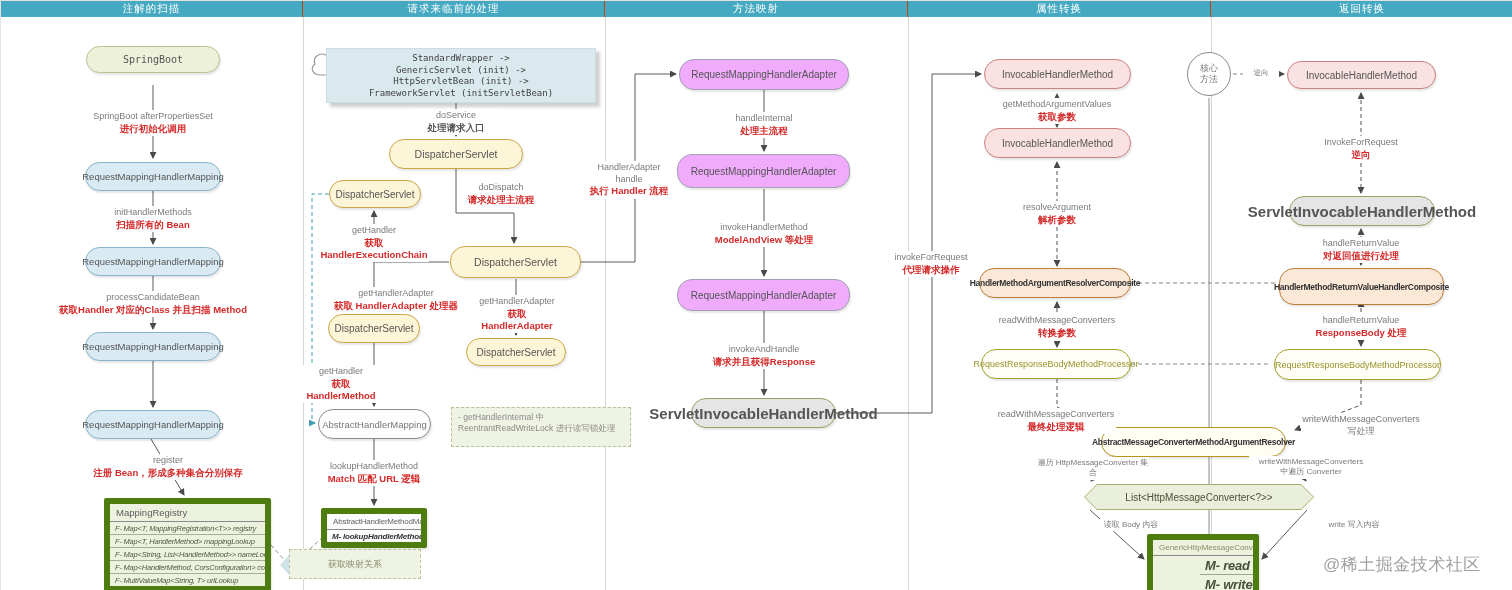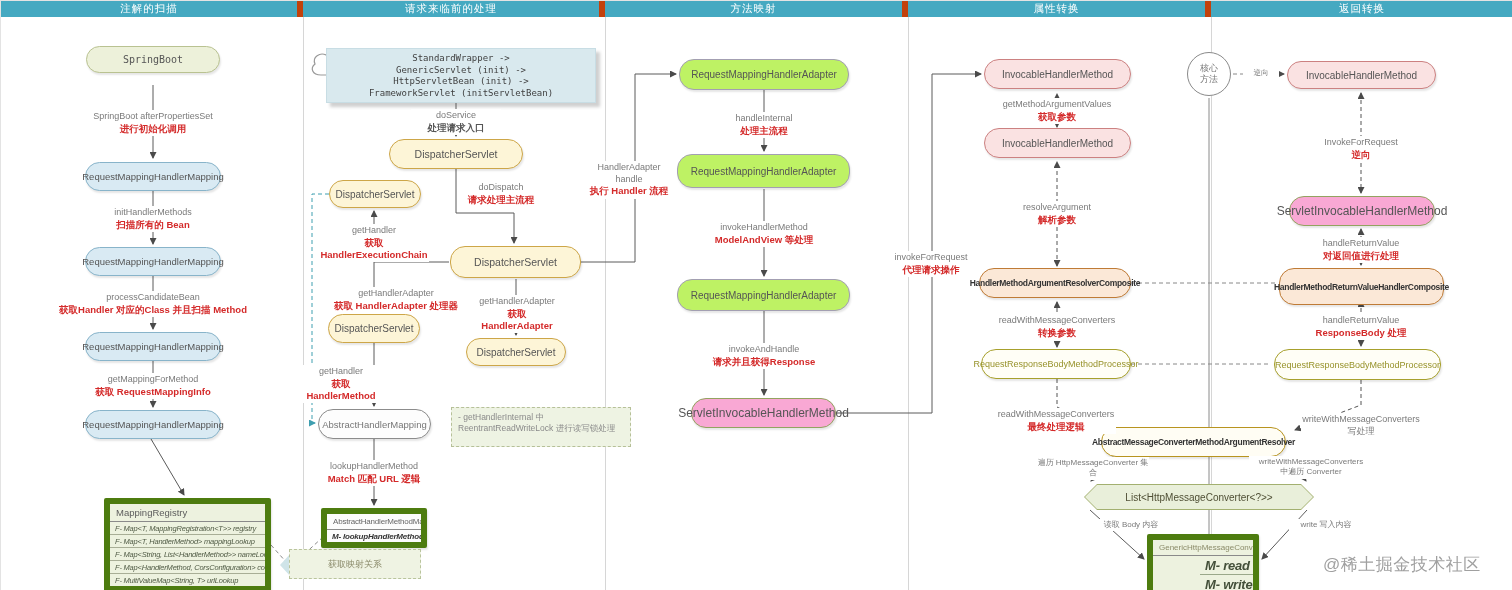--- a/index.html
+++ b/index.html
@@ -1,30 +1,30 @@
 <!DOCTYPE html>
 <html><head>
 <meta charset="utf-8">
 <style>
   html,body{margin:0;padding:0;background:#fff;}
   .canvas{position:relative;width:1512px;height:590px;background:#fff;border:1px solid #e3e3e3;
           overflow:hidden;font-family:"Liberation Sans",sans-serif;}
   .hdr{position:absolute;left:0;top:0;width:1512px;height:16px;display:flex;z-index:4;}
   .hcell{background:#45a9c1;color:#fff;font-size:10.5px;display:flex;align-items:center;justify-content:center;
-         border-right:6px solid #c2410c;box-sizing:border-box;letter-spacing:1px;}
+         border-right:1px solid #c2410c;box-sizing:border-box;letter-spacing:1px;}
   .vdiv{position:absolute;top:16px;bottom:0;width:1px;background:#d6d6d6;z-index:0;}
   .wires{position:absolute;left:0;top:0;z-index:1;}
   .pill{position:absolute;border-radius:15px;border:1px solid #999;background:#fff;color:#555;
         display:flex;align-items:center;justify-content:center;font-size:10px;white-space:nowrap;
         box-shadow:1px 2px 2px rgba(0,0,0,.10);z-index:2;box-sizing:border-box;}
   .p-green{background:#edf1da;border-color:#b9c291;font-family:"DejaVu Sans Mono",monospace;}
   .p-blue{background:#d9eaf3;border-color:#88b4ca;font-size:9.5px;}
   .p-yellow{background:#fdf5d7;border-color:#cda648;}
-  .p-lav{background:#bef264;border-color:#a39fb2;}
-  .p-og{background:#f9a8d4;border-color:#93a360;font-size:12px;}
+  .p-lav{background:#f0abfc;border-color:#a39fb2;}
+  .p-og{background:#e5e5e5;border-color:#93a360;font-size:15px;font-weight:bold;}
   .p-pink{background:#fae2e2;border-color:#cc8181;}
   .p-peach{background:#fbe8d7;border-color:#bf7b36;color:#333;font-weight:bold;font-size:8.5px;letter-spacing:-0.3px;}
   .p-oline{background:#fffef6;border-color:#a7a02c;color:#97922a;font-size:9px;}
   .p-gold{background:#fffdf4;border:1.5px solid #b8941f;color:#333;font-weight:bold;font-size:8.5px;letter-spacing:-0.3px;}
   .p-white{background:#fdfdfd;border-color:#8c8c8c;color:#777;font-size:9.5px;}
   .lbl{position:absolute;text-align:center;line-height:1.3;z-index:3;background:#fff;padding:1px 0;}
   .lbl .en{display:block;font-size:9px;color:#7a7a7a;}
   .lbl .zh{display:block;font-size:9.5px;color:#d42a2a;font-weight:bold;}
   .lbl .zh.gray{color:#7a7a7a;font-weight:normal;font-size:9px;}
   .lbl .zh.dark{color:#555;}
@@ -144,25 +144,25 @@
   <div class="lbl" style="left:62px;top:205px;width:180px">
     <span class="en">initHandlerMethods</span>
     <span class="zh">扫描所有的 Bean</span>
   </div>
   <div class="pill p-blue" style="left:84px;top:246px;width:136px;height:29px">RequestMappingHandlerMapping</div>
   <div class="lbl" style="left:32px;top:290px;width:240px">
     <span class="en">processCandidateBean</span>
     <span class="zh">获取Handler 对应的Class 并且扫描 Method</span>
   </div>
   <div class="pill p-blue" style="left:84px;top:331px;width:136px;height:29px">RequestMappingHandlerMapping</div>
-  <div class="lbl" style="left:62px;top:372px;width:180px">
-    <span class="en">getMappingForMethod</span>
-    <span class="zh">获取 RequestMappingInfo</span>
-  </div>
   <div class="pill p-blue" style="left:84px;top:409px;width:136px;height:29px">RequestMappingHandlerMapping</div>
+  <div class="lbl" style="left:52px;top:453px;width:230px">
+    <span class="en">register</span>
+    <span class="zh">注册 Bean，形成多种集合分别保存</span>
+  </div>
   <div class="cbox" style="left:103px;top:497px;width:167px">
     <div class="ct">MappingRegistry</div>
     <div class="cf">F- Map&lt;T, MappingRegistration&lt;T&gt;&gt; registry</div>
     <div class="cf">F- Map&lt;T, HandlerMethod&gt; mappingLookup</div>
     <div class="cf">F- Map&lt;String, List&lt;HandlerMethod&gt;&gt; nameLookup</div>
     <div class="cf">F- Map&lt;HandlerMethod, CorsConfiguration&gt; corsLookup</div>
     <div class="cf">F- MultiValueMap&lt;String, T&gt; urlLookup</div>
   </div>
 
   <svg class="cloud" style="left:306px;top:44px" width="58" height="36" viewBox="0 0 58 36">
@@ -294,21 +294,21 @@
   <div class="lbl small" style="left:1248px;top:455px;width:124px">
     <span class="en">writeWithMessageConverters</span>
     <span class="zh gray">中遍历 Converter</span>
   </div>
   <div class="hexo" style="left:1083px;top:483px;width:230px;height:26px">
     <div class="hexi">List&lt;HttpMessageConverter&lt;?&gt;&gt;</div>
   </div>
   <div class="lbl small" style="left:1093px;top:518px;width:74px">
     <span class="en">读取 Body 内容</span>
   </div>
-  <div class="lbl small" style="left:1288px;top:518px;width:74px">
+  <div class="lbl small" style="left:1316px;top:518px;width:74px">
     <span class="en">write 写入内容</span>
   </div>
   <div class="cbox genc" style="left:1146px;top:533px;width:112px">
     <div class="ct">GenericHttpMessageConverter</div>
     <div class="cf">M- read</div>
     <div class="cf">M- write</div>
   </div>
 
   <div class="wm" style="left:1322px;top:552px">@稀土掘金技术社区</div>
 </div>

